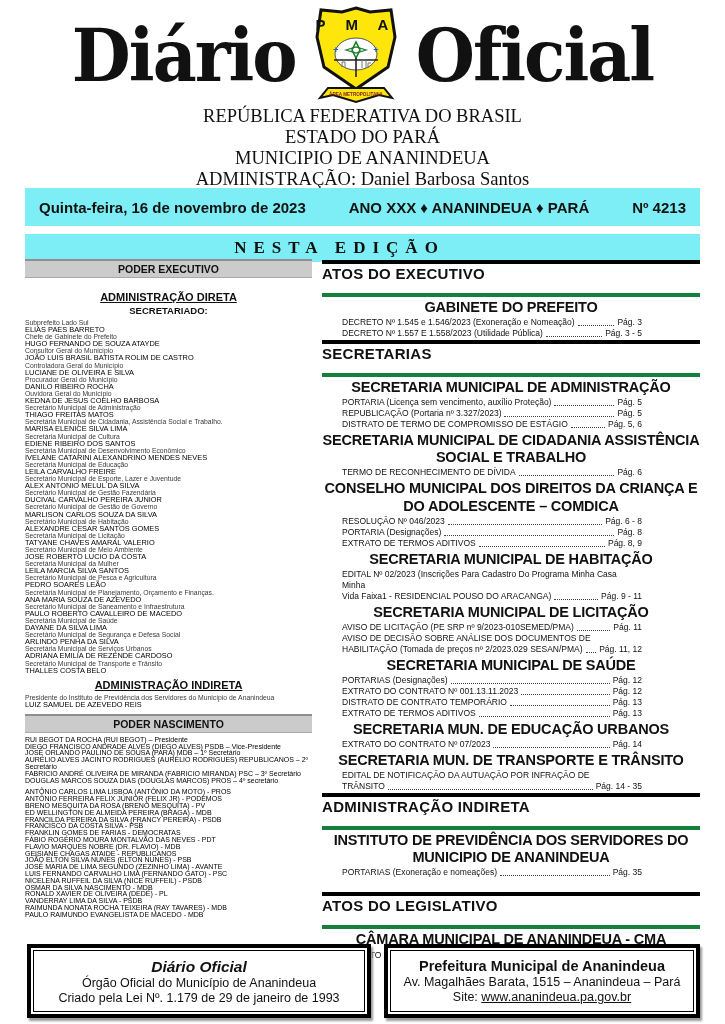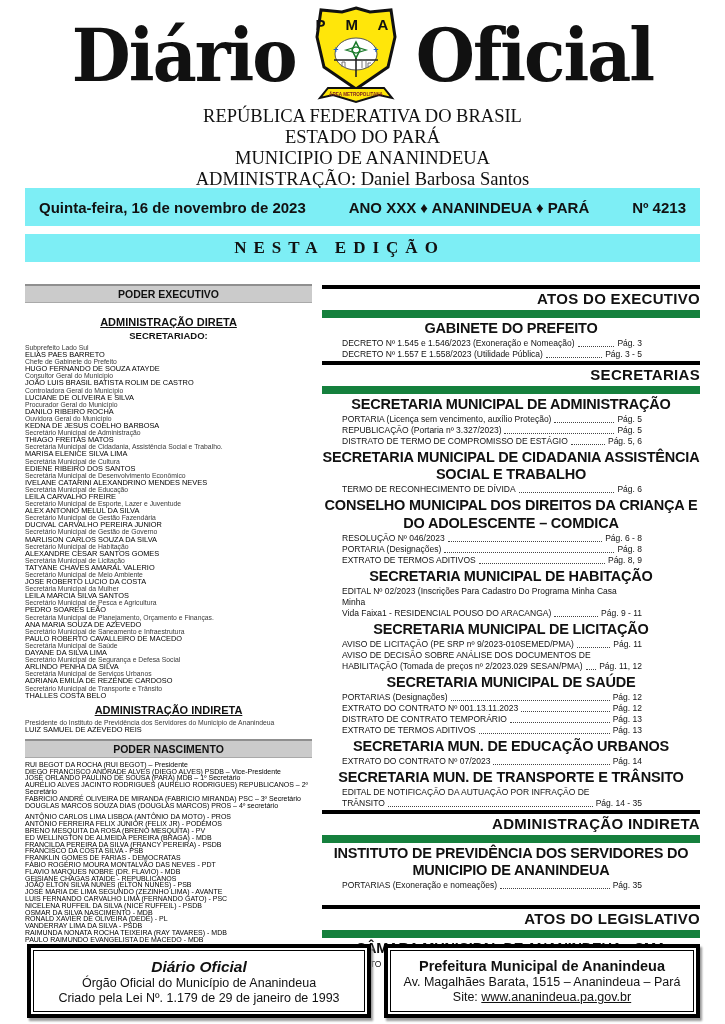--- a/index.html
+++ b/index.html
@@ -18,41 +18,41 @@
     position:absolute;left:25px;right:25px;top:188px;height:38px;background:var(--cyan,#7DEEF5);
     display:flex;align-items:center;justify-content:space-between;padding:0 14px;box-sizing:border-box;
     font-weight:bold;font-size:15px;
   }
   .edition-bar{
     position:absolute;left:25px;right:25px;top:234px;height:28px;background:var(--cyan,#7DEEF5);
     display:flex;align-items:center;justify-content:center;padding-right:46px;box-sizing:border-box;
     font-family:"Liberation Serif",serif;font-weight:bold;font-size:17px;letter-spacing:7px;
   }
   
-  .columns{position:absolute;top:284px;left:25px;width:675px;display:flex;gap:10px;}
+  .columns{position:absolute;top:259px;left:25px;width:675px;display:flex;gap:10px;}
   .left-col{width:287px;}
   .right-col{width:378px;}
   
   .gray-bar{
     background:var(--graybar,#CBCBCB);border-top:2px solid #8f8f8f;border-bottom:1px solid #a9a9a9;
     text-align:center;font-weight:bold;font-size:10.5px;padding:2px 0;
   }
   .sub-head1{text-align:center;font-weight:bold;font-size:11px;text-decoration:underline;margin-top:13px;}
   .sub-head2{text-align:center;font-weight:bold;font-size:9.5px;margin-top:2px;margin-bottom:3px;}
   .official .role{font-size:6.8px;line-height:7.1px;color:#3a3a3a;}
   .official .name{font-size:7.4px;line-height:7.1px;color:#000;}
   .indirect-head{text-align:center;font-weight:bold;font-size:11px;text-decoration:underline;margin-top:5px;margin-bottom:3px;}
   .leg-bar{margin-top:6px;}
   .leg-list{margin-top:4px;}
   .leg-line{font-size:7px;line-height:6.8px;color:#000;}
   .leg-members{margin-top:5px;}
   
   .toc-banner{
-    border-top:4px solid #000;border-bottom:8px solid #15803d;margin:1px 0;
-    font-weight:bold;font-size:15px;text-align:right;padding:1px 0 3px;letter-spacing:.3px;
+    border-top:4px solid #000;border-bottom:4px solid #15803d;margin:1px 0;
+    font-weight:bold;font-size:15px;text-align:left;padding:1px 0 11px;letter-spacing:.3px;
   }
   .toc-gap{margin-top:14px;}
   .toc-header{font-size:14.5px;font-weight:bold;text-align:center;line-height:1.18;margin:2px 0 1px;letter-spacing:-0.2px;}
   .toc-entries{padding:0 58px 0 20px;}
   .toc-entry-line{font-size:8.5px;line-height:11px;}
   .toc-entry-row{display:flex;align-items:flex-end;font-size:8.5px;line-height:11px;}
   .toc-entry-row .t{white-space:nowrap;}
   .toc-entry-row .dots{flex:1;border-bottom:1.6px dotted #444;margin:0 3px 2px;}
   .toc-entry-row .pg{white-space:nowrap;}
   

